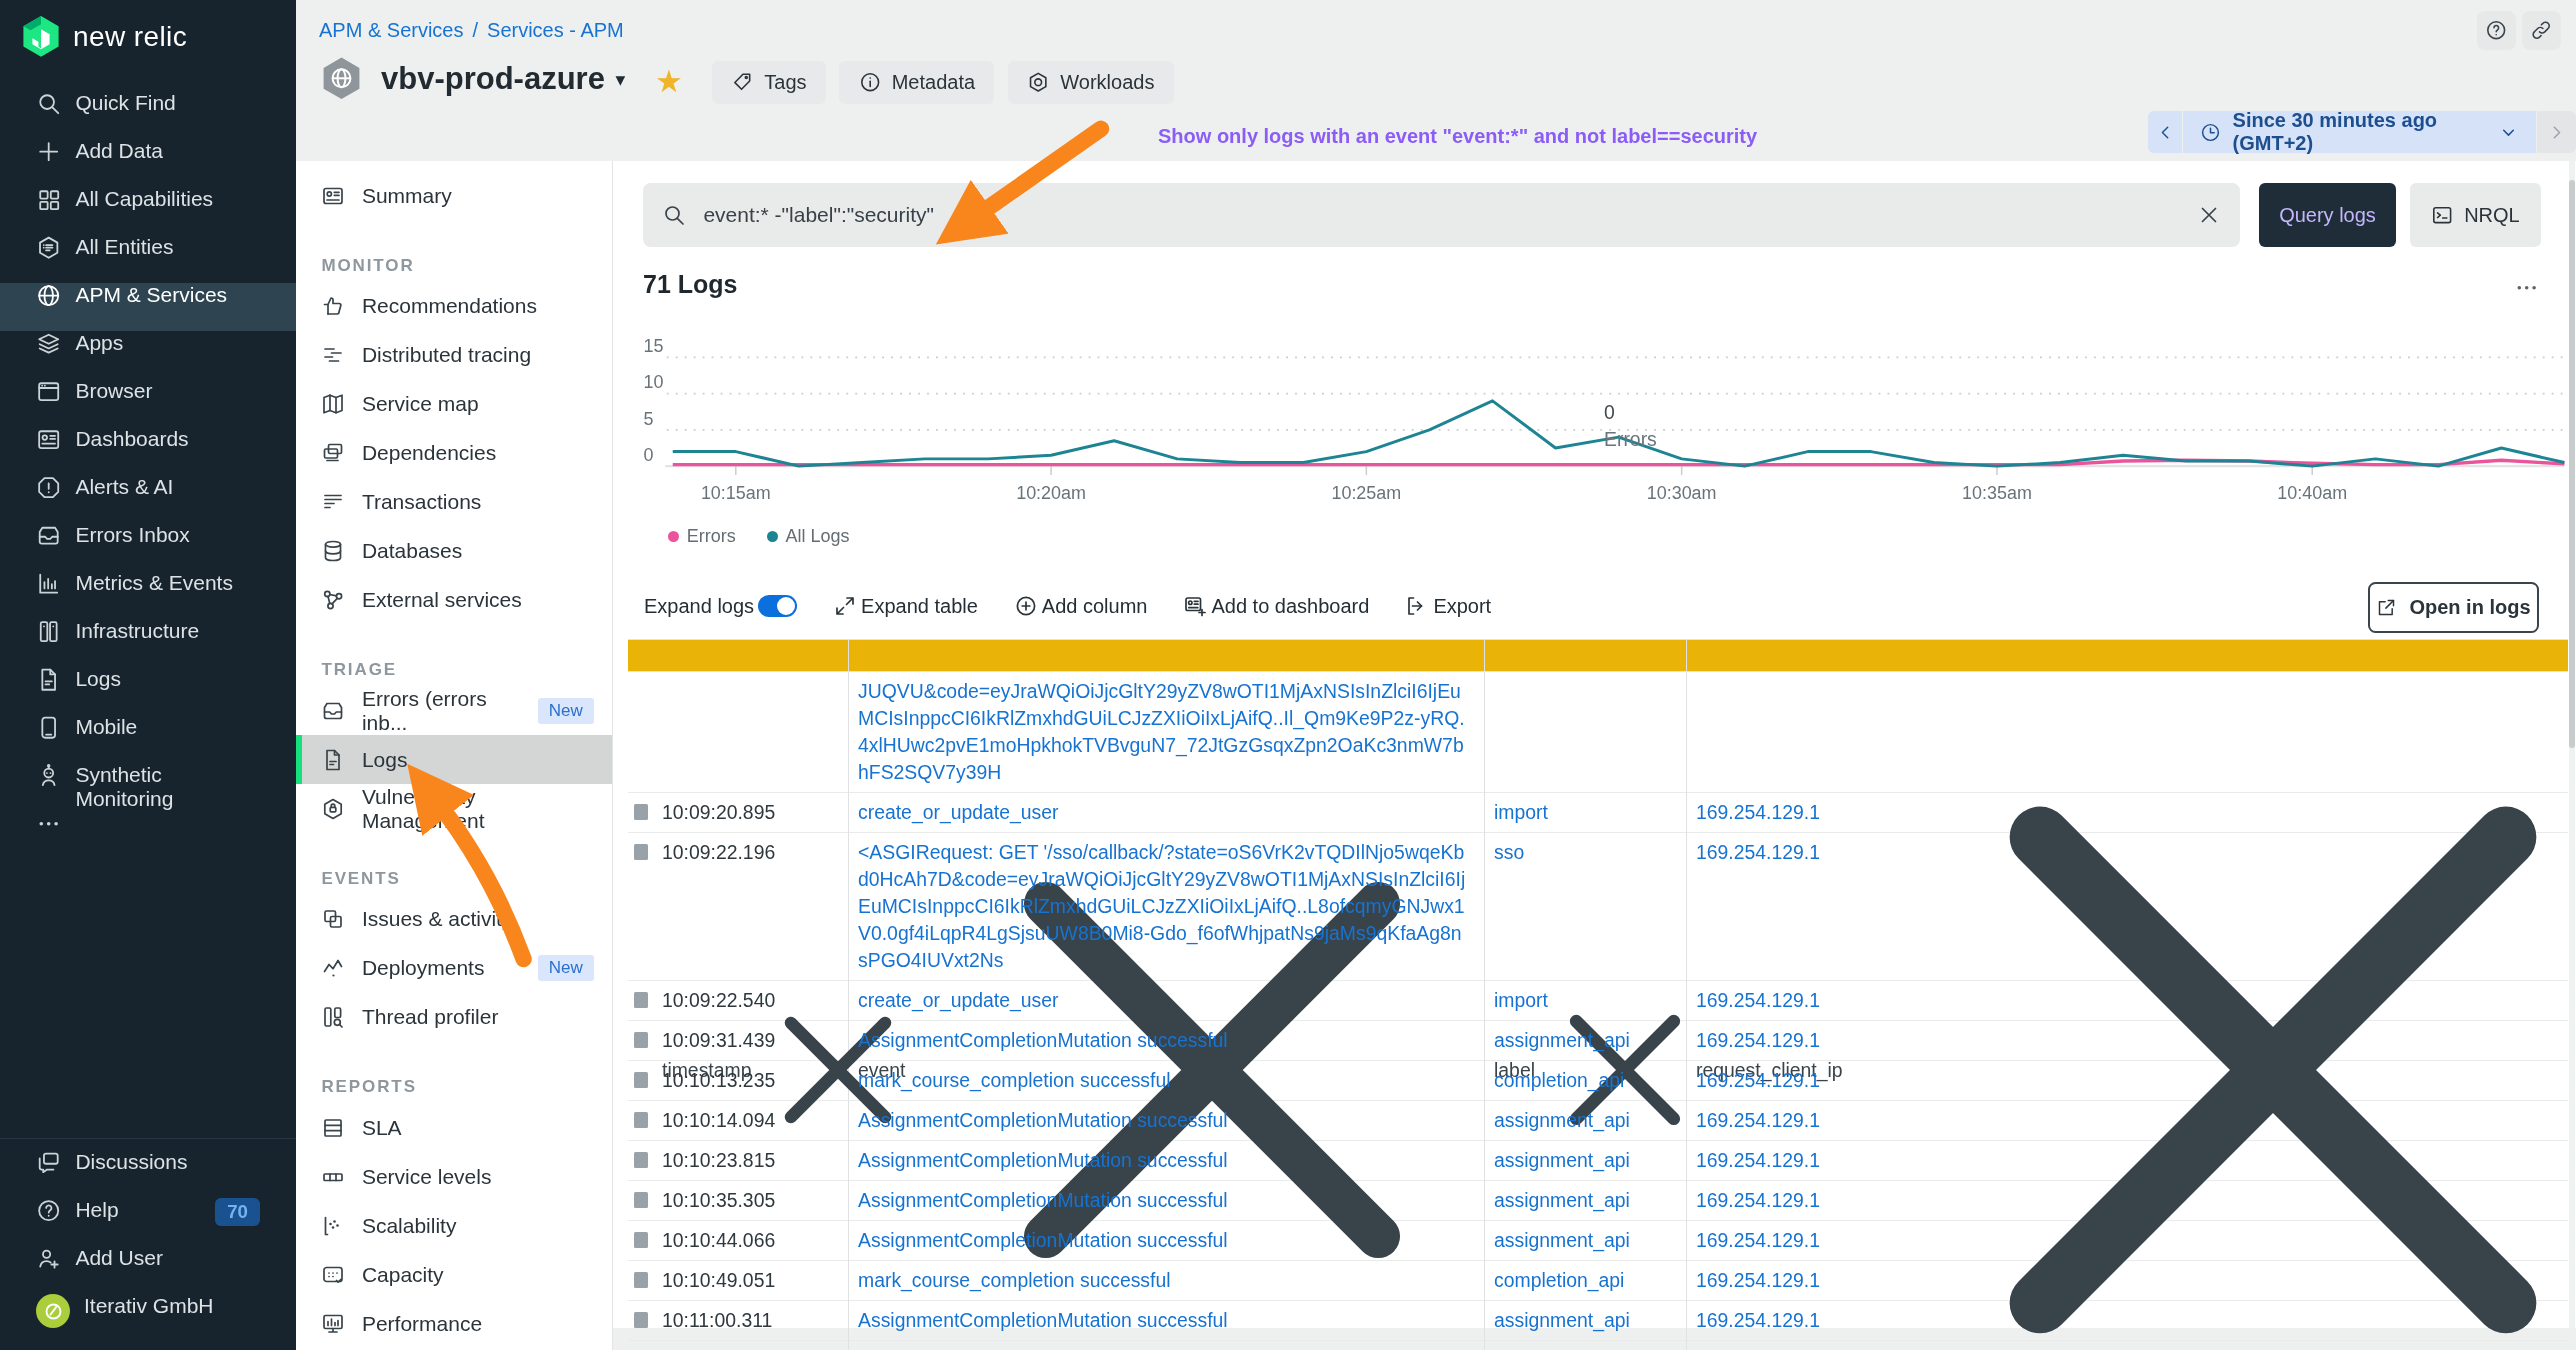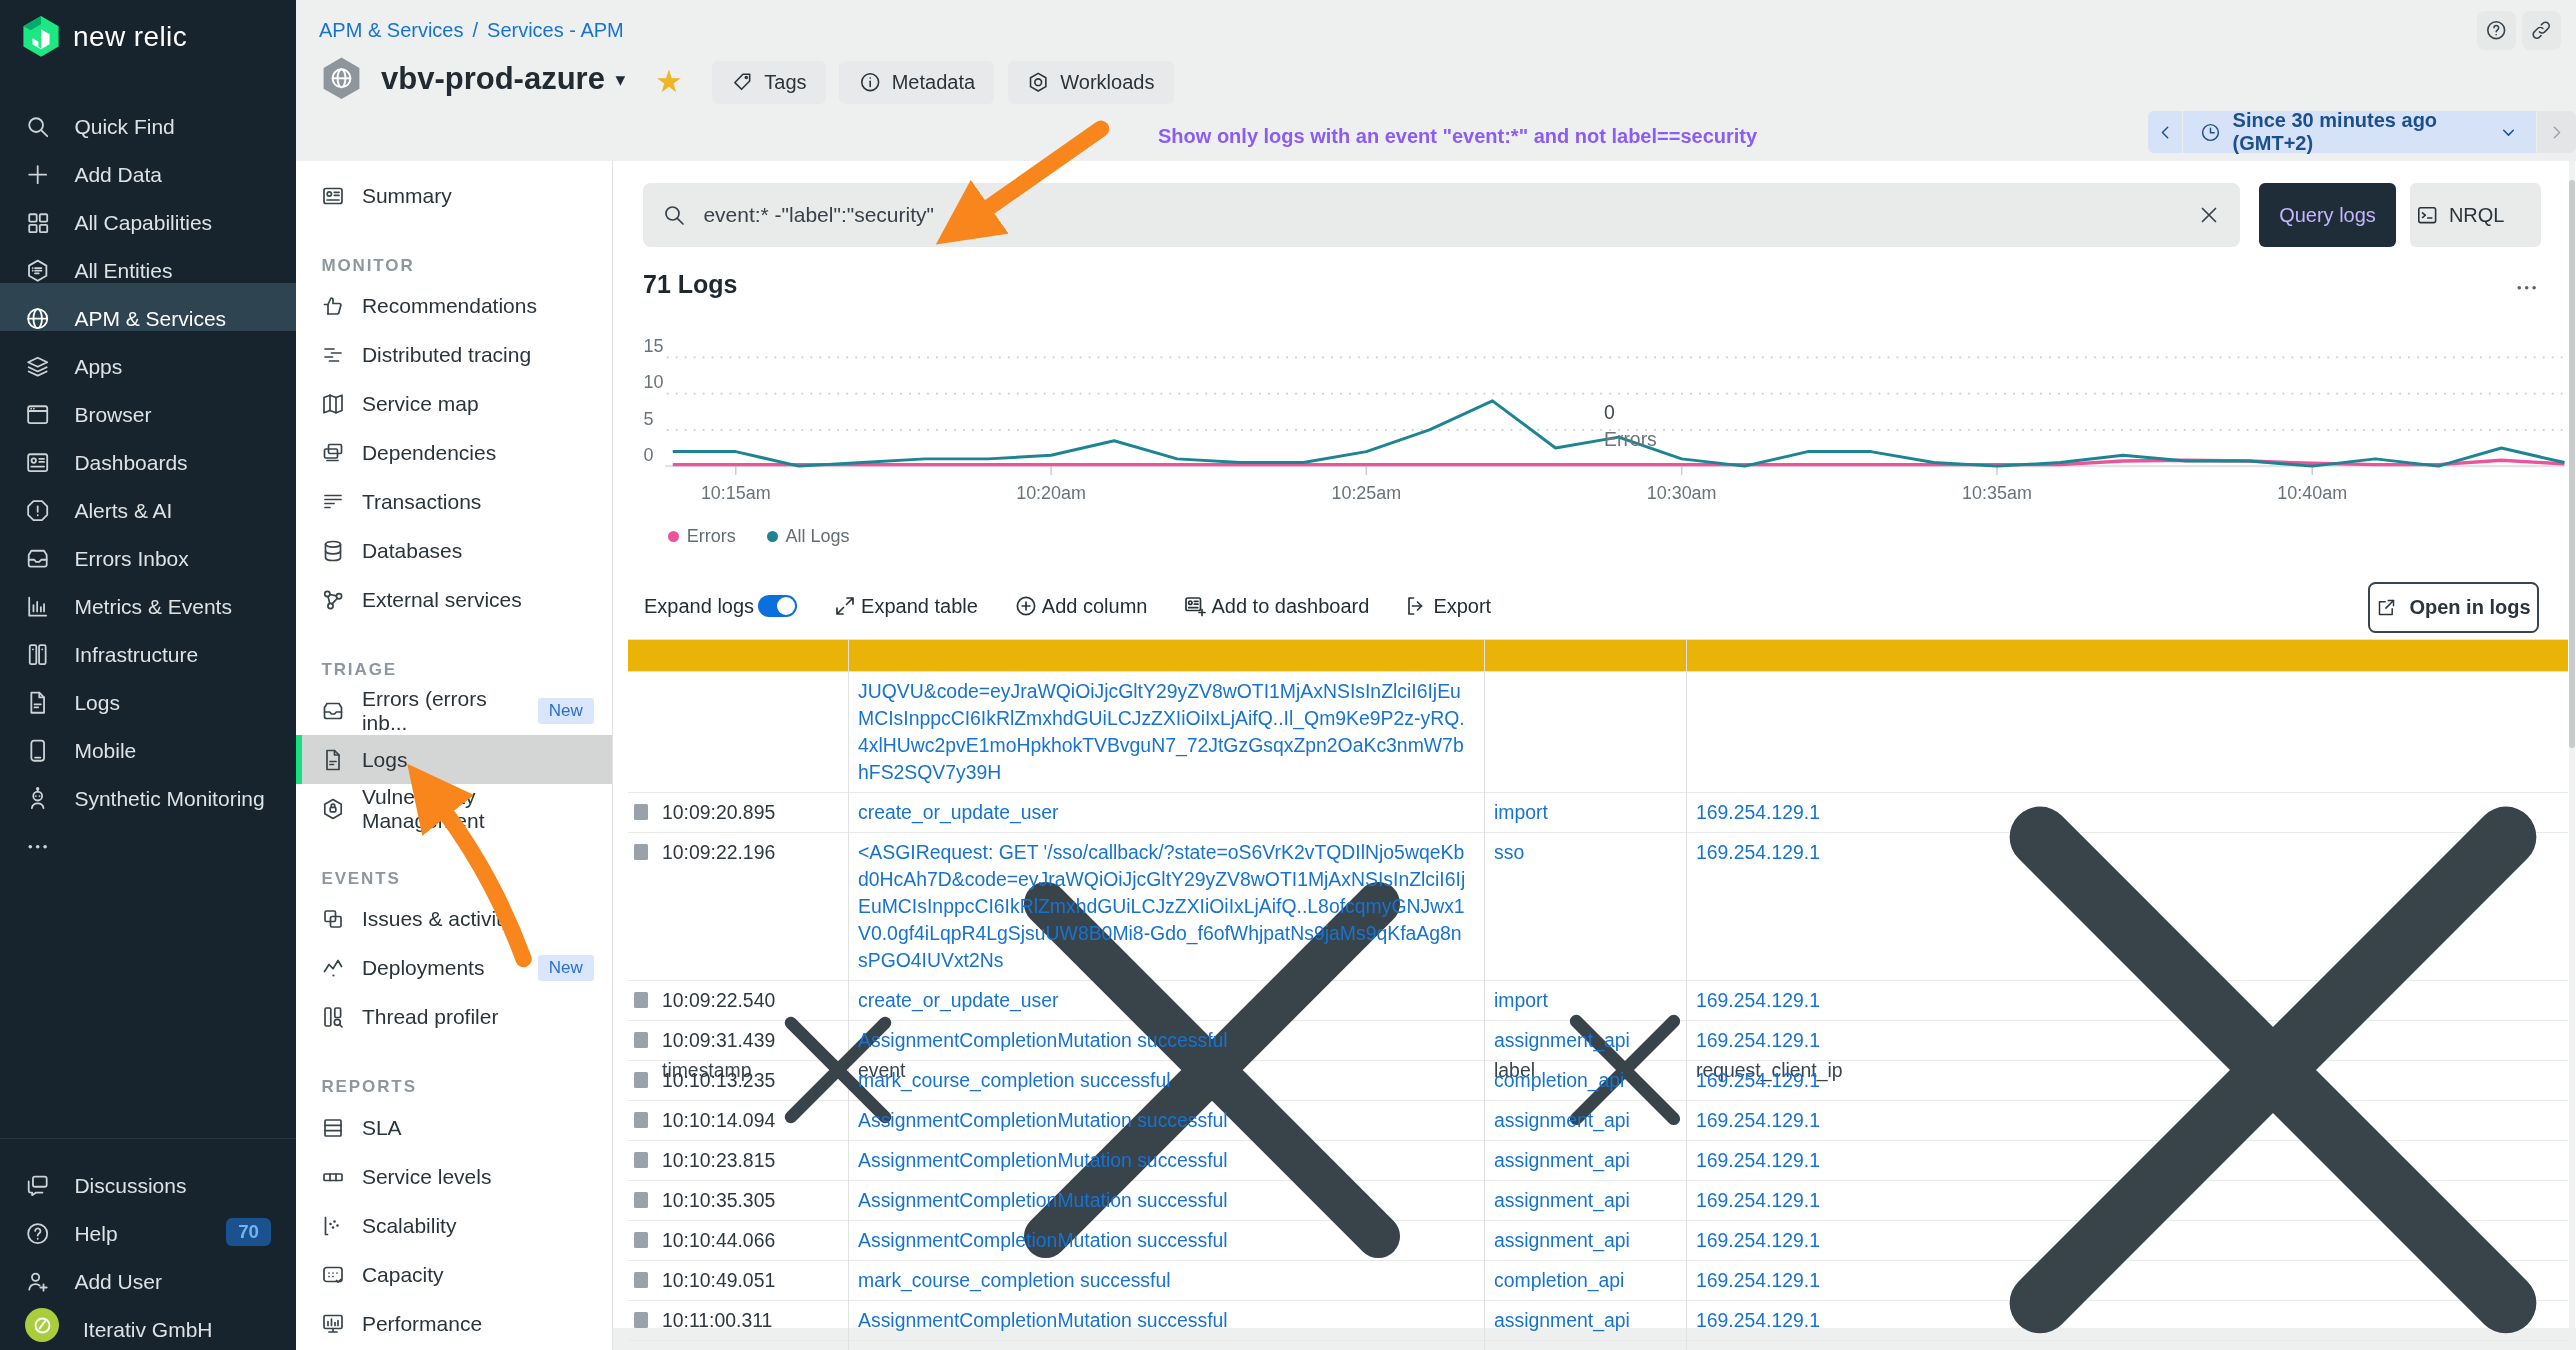--- a/index.html
+++ b/index.html
@@ -7,21 +7,21 @@
   #page{position:relative;width:2576px;height:1351px;background:#eef0f0;overflow:hidden;
         font-family:"Liberation Sans","DejaVu Sans",sans-serif;color:#2b343a;}
   .ic{fill:none;stroke:currentColor;stroke-width:1.7;stroke-linecap:round;stroke-linejoin:round;flex:none;}
 
   
   .sidebar{position:absolute;left:0;top:0;width:296px;height:1351px;background:#17242e;color:#e4e8ea;}
   .logo{position:absolute;left:21px;top:15px;display:flex;align-items:center;gap:12px;}
   .logo svg{width:40px;height:43px;}
   .logo-text{font-size:28px;color:#fff;font-weight:500;letter-spacing:0.4px;}
   #side-nav{position:absolute;top:91px;left:0;right:0;}
-  .s-item{height:48px;display:flex;align-items:flex-end;gap:24px;padding:0 25px;font-size:21px;color:#dde2e5;cursor:pointer;}
+  .s-item{height:48px;display:flex;align-items:flex-start;gap:14px;padding:0 36px;font-size:21px;color:#dde2e5;cursor:pointer;}
   .s-item .ic{width:25.4px;height:25.4px;color:#ccd3d7;}
   .s-item.active{background:#2e4450;color:#fff;}
   .s-item.active .ic{color:#fff;}
   .side-divider{position:absolute;left:0;right:0;top:1138px;border-top:1.5px solid #2a3743;}
   #side-footer{position:absolute;left:0;right:0;top:1150px;}
   .badge70{margin-left:auto;background:#19528f;color:#74b2f1;font-size:18.7px;font-weight:600;
            padding:3px 12px;border-radius:6px;}
   .avatar{width:34px;height:34px;border-radius:50%;background:#a9cd3b;flex:none;display:flex;align-items:center;justify-content:center;}
 
   
@@ -61,21 +61,21 @@
   .main-card{position:absolute;left:613px;top:161px;width:1963px;height:1167px;background:#fff;}
   .search-input{position:absolute;left:30px;top:22.4px;width:1597px;height:64px;background:#e9ebeb;border-radius:7.5px;
                 display:flex;align-items:center;padding:0 19.4px;gap:15px;color:#394248;}
   .search-input input{flex:1;border:none;background:transparent;font-size:21px;color:#394248;outline:none;
                       font-family:"Liberation Sans","DejaVu Sans",sans-serif;}
   .search-input .ic{width:24px;height:24px;color:#394248;}
   .btn-query{position:absolute;left:1646px;top:22.4px;width:137px;height:64px;background:#1f2d38;color:#c4b5fd;
              border:none;border-radius:6px;font-size:20px;cursor:pointer;font-family:inherit;}
   .btn-nrql{position:absolute;left:1797px;top:22.4px;width:131px;height:64px;background:#e9ebeb;color:#2b343a;
             border:none;border-radius:6px;font-size:20px;cursor:pointer;display:flex;align-items:center;
-            gap:10.5px;font-family:inherit;}
+            justify-content:center;gap:10.5px;font-family:inherit;}
   .btn-nrql .ic{width:22.4px;height:22.4px;}
   .logs-title{position:absolute;left:30px;top:109px;font-size:25px;font-weight:700;color:#1f282e;}
   .meatball{position:absolute;left:1891px;top:112px;width:45px;height:30px;display:flex;align-items:center;justify-content:center;color:#5a646b;cursor:pointer;}
   .meatball .ic{width:25.4px;height:25.4px;}
 
   .chart-wrap{position:absolute;left:26px;top:166px;width:1930px;height:187px;}
   .point-ann{position:absolute;left:991px;top:238px;font-size:19.4px;line-height:27px;}
   .point-ann .v{color:#434c52;}
   .point-ann .l{color:#6a7479;}
   .legend{position:absolute;left:55px;top:365px;display:flex;gap:31px;align-items:center;font-size:18px;color:#636d73;}

